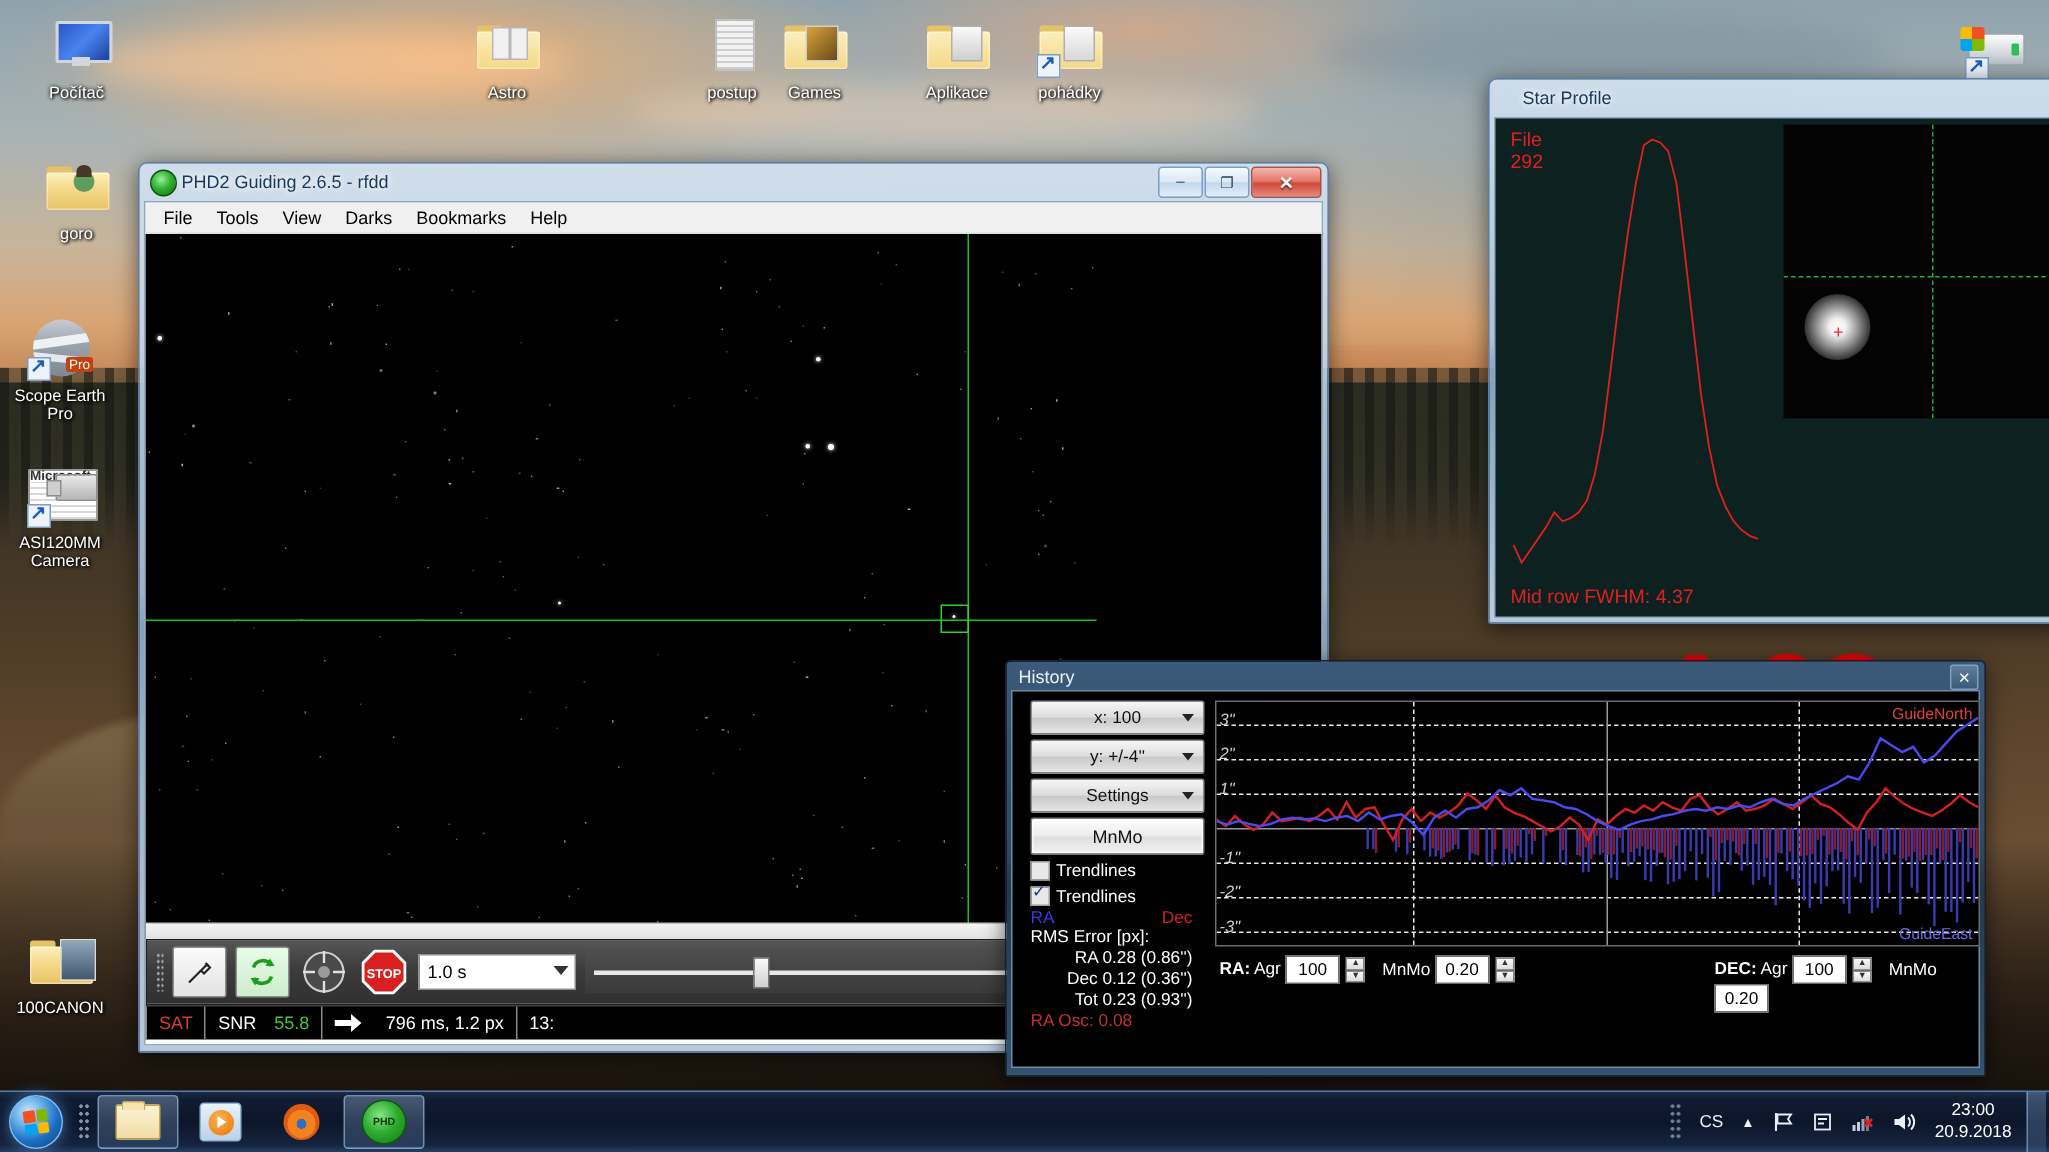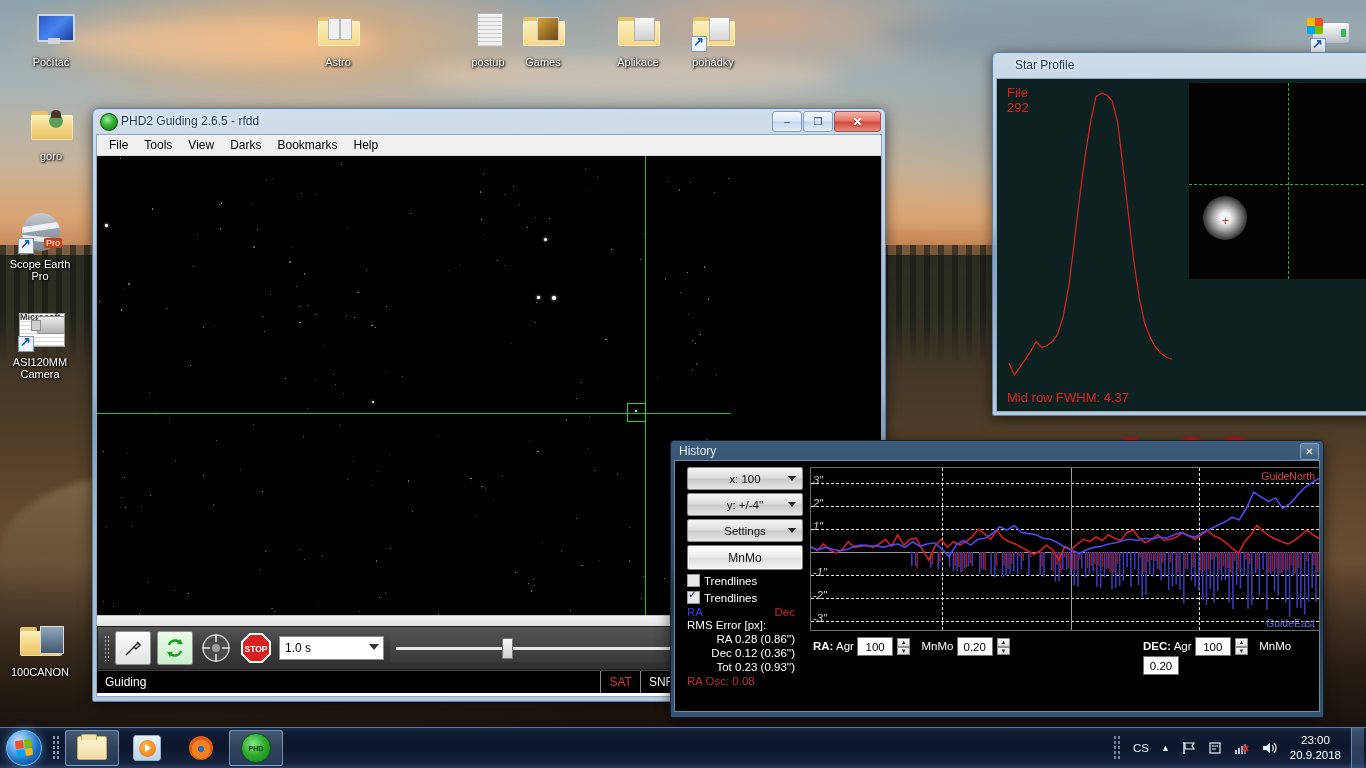--- a/index.html
+++ b/index.html
@@ -663,21 +663,20 @@
       </span>
       <span class="tbtn plain">
         <svg width="26" height="24" viewBox="0 0 26 24" opacity=".5">
           <rect x="3" y="6" width="20" height="14" rx="2" fill="#9a9a9a" stroke="#6a6a6a"></rect>
           <path d="M13 10 l5 5 -2 2 -5 -5 z" fill="#dcdcdc" stroke="#6a6a6a" stroke-width=".8"></path>
         </svg>
       </span>
     </div>
 
     <div class="statusbar">
-      <span class="sb-cell first">Guiding</span>
       <span class="sb-cell" style="color:#d63b2f;">SAT</span>
       <span class="sb-cell">SNR</span>
       <span class="sb-cell" style="border-left:none;color:#3cc83c;padding-left:4px;">55.8</span>
       <span class="sb-cell">
         <svg width="18" height="12" viewBox="0 0 18 12">
             <path d="M0 4 h11 v-4 l7 6 -7 6 v-4 H0 z" fill="#fff"></path>
           </svg>
       </span>
       <span class="sb-cell" style="border-left:none;">796 ms, 1.2 px</span>
       <span class="sb-cell">13:</span>

